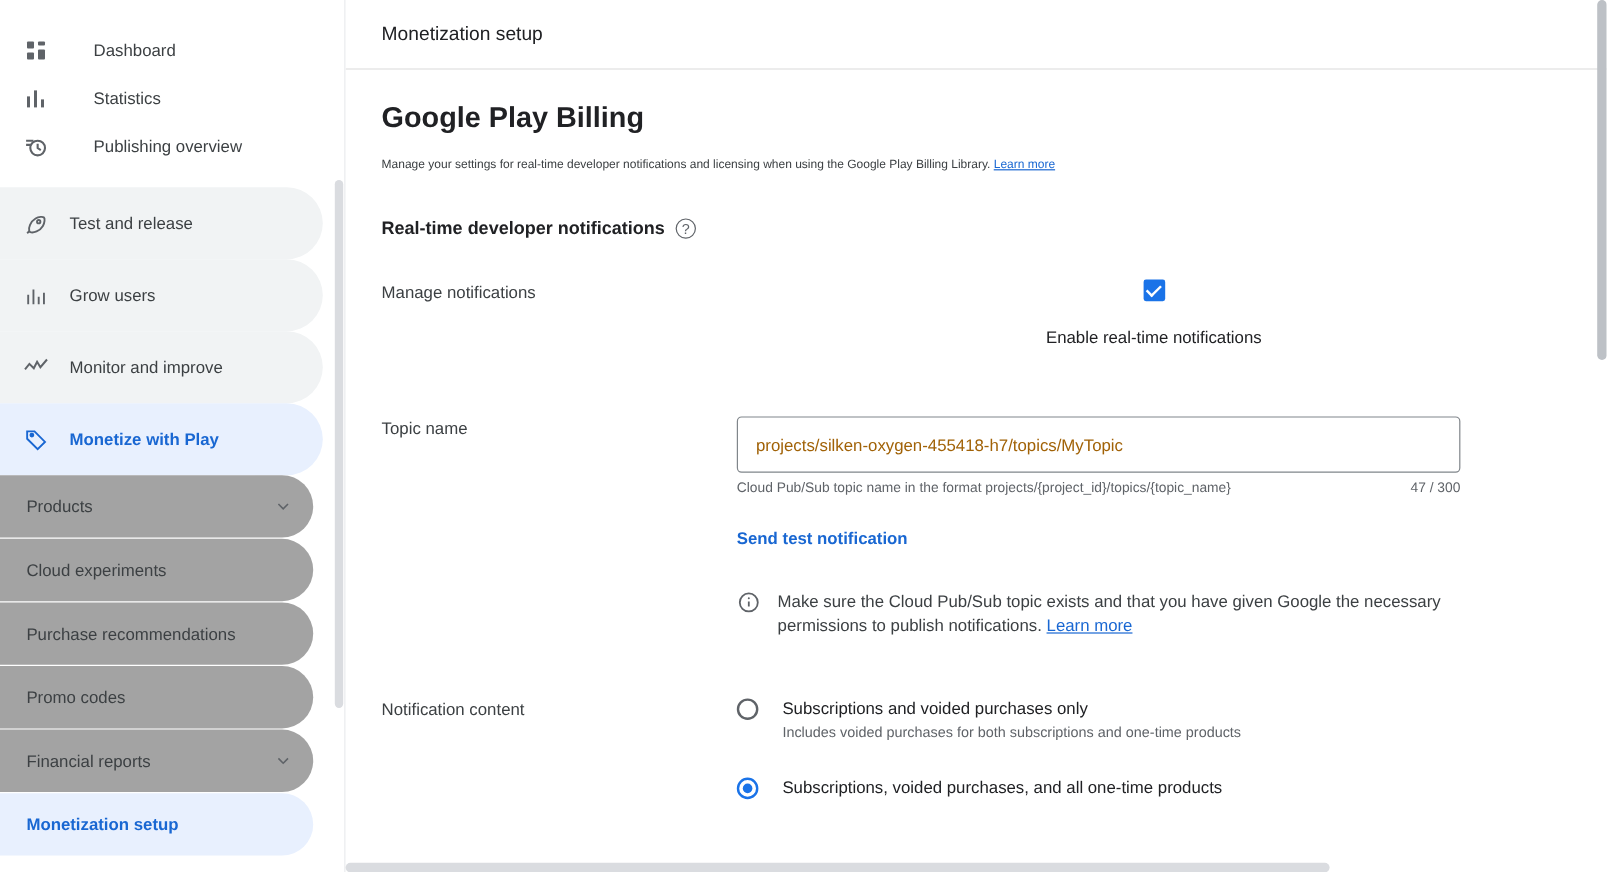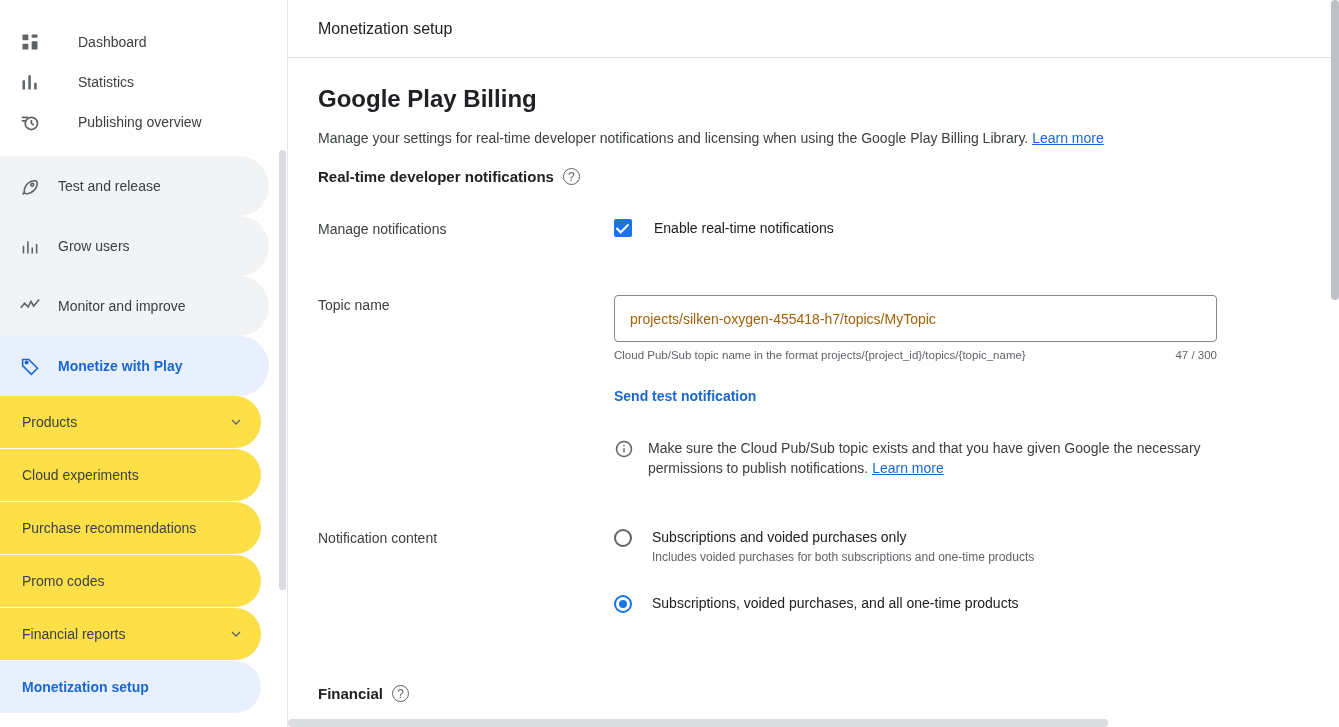--- a/index.html
+++ b/index.html
@@ -66,21 +66,21 @@
 
   .subnav {
     margin: 0 26px 0 0;
   }
   .sub-item {
     display: flex;
     align-items: center;
     justify-content: space-between;
     height: 52px;
     padding: 0 16px 0 22px;
-    background: #fde047;
+    background: #a3a3a3;
     border-radius: 0 26px 26px 0;
     margin-bottom: 1px;
     font-size: 14px;
     color: #3c4043;
     cursor: pointer;
   }
   .sub-item.active {
     color: #1967d2;
     font-weight: bold;
     background: #e8f0fe;
@@ -114,23 +114,23 @@
     padding: 26px 30px 0 30px;
   }
   h1.page-title {
     font-size: 24px;
     line-height: 30px;
     margin: 0 0 14px 0;
     font-weight: bold;
     color: #202124;
   }
   .subtitle {
-    font-size: 14px;
+    font-size: 10px;
     color: #3c4043;
-    margin: 0 0 20px 0;
+    margin: 0 0 34px 0;
     line-height: 20px;
   }
   a.link {
     color: #1967d2;
     text-decoration: underline;
     cursor: pointer;
   }
   .section-head {
     display: flex;
     align-items: center;
@@ -160,21 +160,21 @@
   .row-label {
     width: 296px;
     flex: 0 0 296px;
     font-size: 14px;
     color: #3c4043;
     padding-top: 2px;
   }
   .row-body { flex: 1 1 auto; }
 
   
-  .cb-line { display: flex; align-items: center; gap: 22px; }
+  .cb-line { display: flex; align-items: center; gap: 22px; flex-direction: column; }
   .checkbox {
     width: 18px; height: 18px;
     background: #1a73e8;
     border-radius: 2px;
     position: relative;
     flex: 0 0 18px;
     cursor: pointer;
   }
   .checkbox::after {
     content: "";

